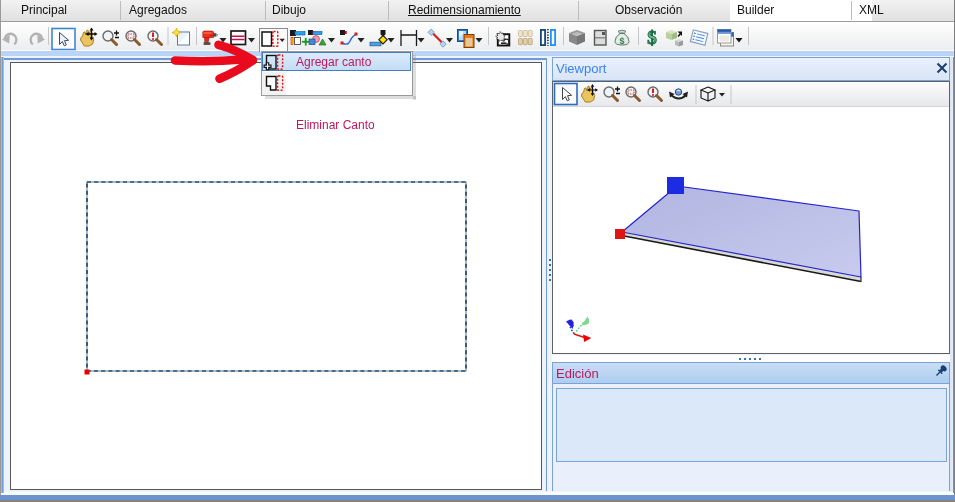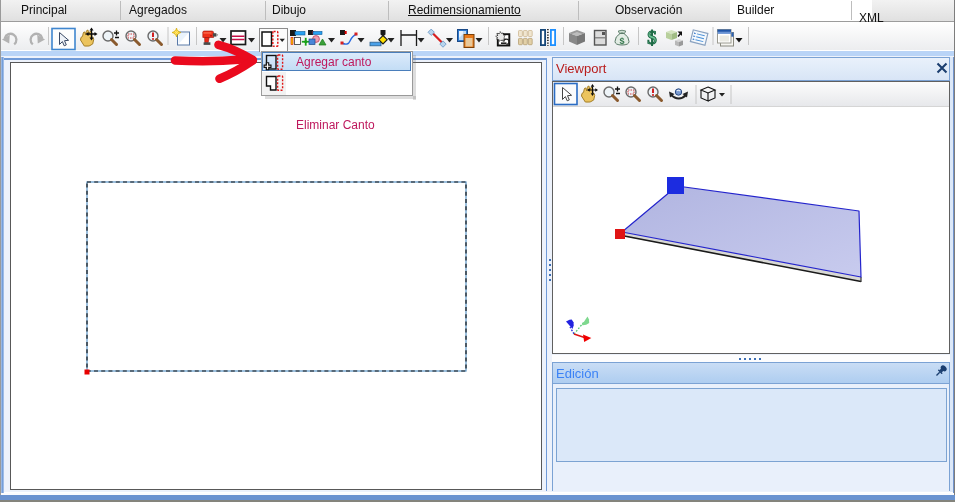--- a/index.html
+++ b/index.html
@@ -29,31 +29,31 @@
   #bbot1{left:0;top:494.5px;width:955px;height:5.5px;background:#6a93d0;}
   #bbot2{left:0;top:500px;width:955px;height:2px;background:#84847c;}
   
   #canvas{left:10px;top:62px;width:532px;height:428px;background:#fff;
     border:1px solid #585858;box-sizing:border-box;}
   
   #vsplit{left:545.5px;top:58px;width:1.5px;height:433px;background:#6f9ad8;}
   
   #vp-head{left:552px;top:57px;width:398px;height:24px;box-sizing:border-box;
     border:1px solid #7ba2d4;background:linear-gradient(#e9f1fb,#d8e5f6);}
-  #vp-title{left:556px;top:61px;font-size:13px;color:#b91c1c;}
+  #vp-title{left:556px;top:61px;font-size:13px;color:#3b82f6;}
   #vp-client{left:552px;top:81px;width:398px;height:273px;background:#fff;
     border:1px solid #606060;box-sizing:border-box;}
   #vp-tools{left:553px;top:82px;width:396px;height:25px;
     background:linear-gradient(#fcfcfc,#e7e8eb);border-bottom:1px solid #d5d5d5;box-sizing:border-box;}
   
   #hsplit{left:552px;top:355px;width:398px;height:7px;background:#fdfdfe;}
   
   #ed-head{left:552px;top:362px;width:398px;height:22px;box-sizing:border-box;
     border:1px solid #7ba2d4;background:linear-gradient(#c9ddf5,#aecdf0);}
-  #ed-title{left:556px;top:366px;font-size:13px;color:#3b82f6;}
+  #ed-title{left:556px;top:366px;font-size:13px;color:#be185d;}
   #ed-body{left:552px;top:384px;width:398px;height:107px;background:#e9f0fb;
     border-left:1px solid #7ba2d4;border-right:1px solid #7ba2d4;box-sizing:border-box;}
   #ed-box{left:556px;top:388px;width:391px;height:74px;background:#dbe8f9;
     border:1px solid #7ca3d2;box-sizing:border-box;}
   
   #dd-btn{left:259px;top:28px;width:29px;height:24px;background:#fbfbfb;
     border:1px solid #8c8c8c;border-bottom:none;box-sizing:border-box;}
   #dd-menu{left:261px;top:51px;width:152px;height:45px;background:#fff;
     border:1px solid #9a9a9a;box-sizing:border-box;}
   #dd-shadow{left:413px;top:55px;width:3px;height:45px;background:rgba(120,120,120,.25);}
@@ -70,21 +70,21 @@
   <div class="tabsep" style="left:119.5px;"></div>
   <div class="tab" style="left:120px;width:144px;padding-left:9px;border-radius:6px;">Agregados</div>
   <div class="tabsep" style="left:264.5px;"></div>
   <div class="tab" style="left:265px;width:123px;padding-left:7px;">Dibujo</div>
   <div class="tabsep" style="left:388px;"></div>
   <div class="tab" style="left:404px;width:189px;padding-left:4px;text-decoration:underline;">Redimensionamiento</div>
   <div class="tabsep" style="left:578px;"></div>
   <div class="tab" style="left:607px;width:151px;padding-left:8px;">Observación</div>
   <div class="tab" id="tab-builder" style="left:730px;width:142px;padding-left:7px;">Builder</div>
   <div class="tabsep" style="left:851px;"></div>
-  <div class="tab" style="left:852px;width:103px;padding-left:7px;margin-top:8px;">XML</div>
+  <div class="tab" style="left:852px;width:103px;padding-left:7px;">XML</div>
 
   <div id="toolbar" class="abs"></div>
   <svg class="abs" style="left:0;top:22px" width="955" height="29" viewBox="0 0 955 29">
 
     <g stroke="#c6c6c6">
       <path d="M48.5 5v18M168 5v18M196.5 5v18M488.5 5v18M563.5 5v18M638.5 5v18M713 5v18M748.5 5v18"></path>
     </g>
 
     <g fill="none" stroke="#b2b2b2" stroke-width="2.3">
       <path d="M4.8 16.2 a5.9 5.9 0 1 1 9.4 6.1"></path>

